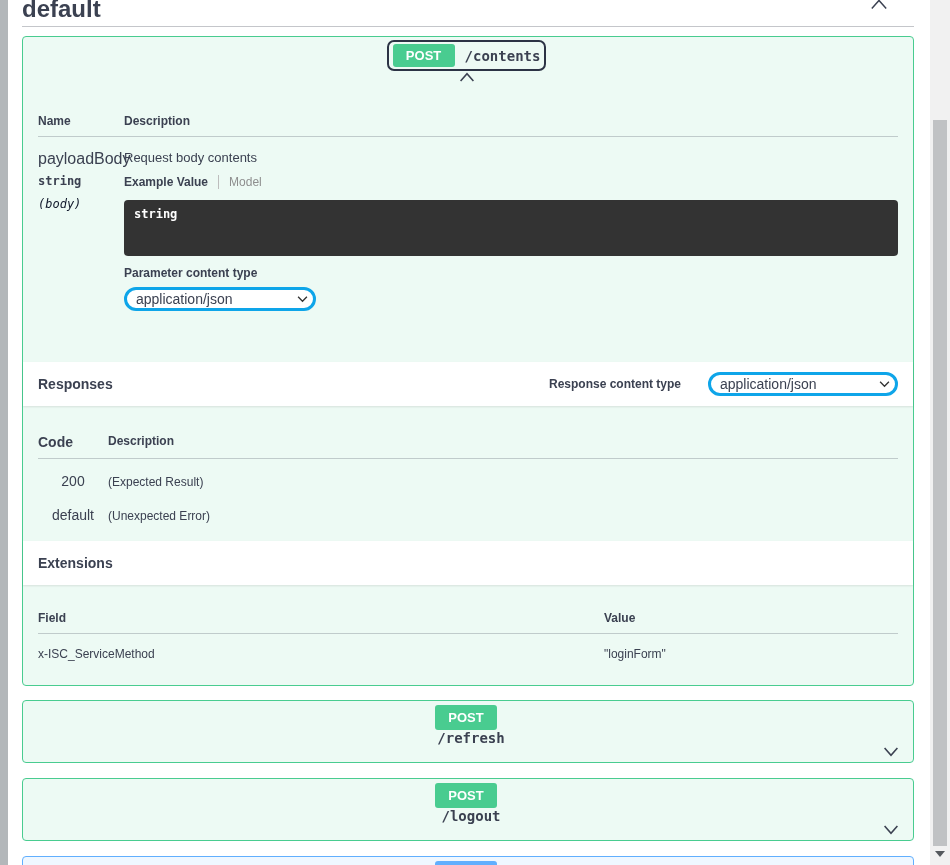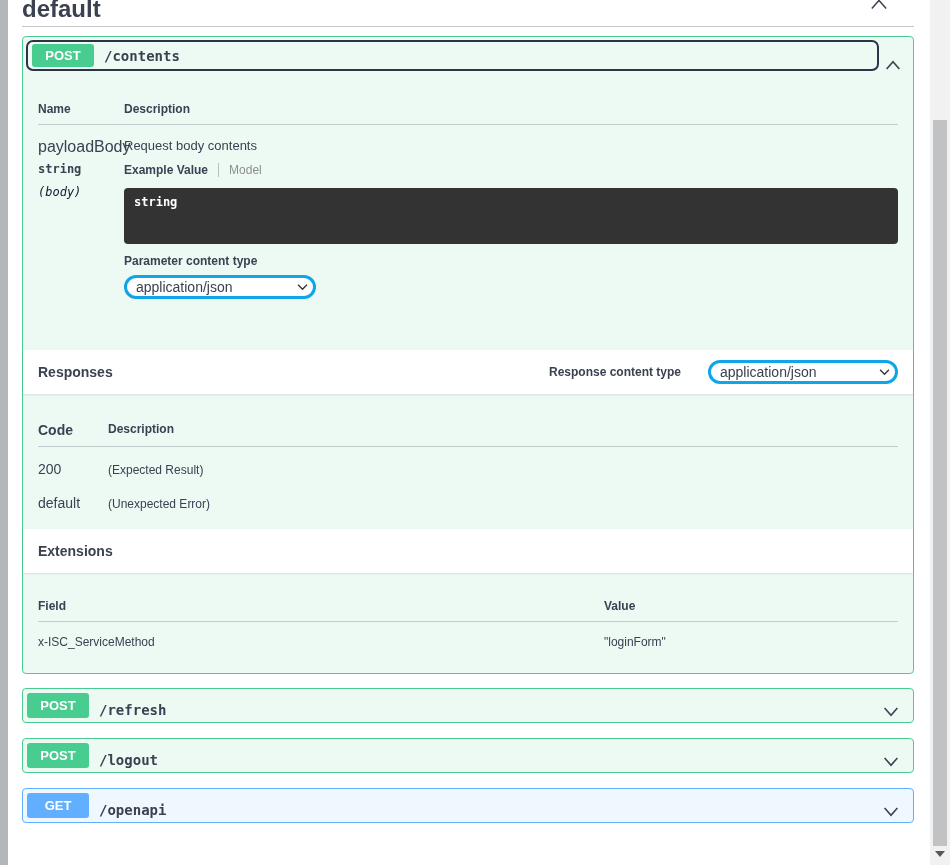--- a/index.html
+++ b/index.html
@@ -26,21 +26,21 @@
   .tag-chevron { position: absolute; right: 26px; top: 1px; }
 
   svg.chev { display: block; }
 
   
   .opblock { border-radius: 4px; }
   .opblock.post { border: 1px solid #49cc90; background: #edfaf4; }
   .opblock.get  { border: 1px solid #61affe; background: #eff7ff; }
   .opblock-main { margin-top: 9px; }
 
-  .op-summary { display: flex; align-items: flex-end; padding: 3px 6px 3px 3px; cursor: pointer; }
+  .op-summary { display: flex; align-items: center; padding: 3px 6px 3px 3px; cursor: pointer; flex-direction: column; }
   .summary-btn { flex: 1; display: flex; align-items: center; border: 2px solid #2c3345; border-radius: 7px;
                  padding: 2px 4px; background: transparent; }
   .method-badge { display: inline-block; min-width: 62px; text-align: center; padding: 4px 0; border-radius: 3px;
                   color: #fff; font-size: 13px; font-weight: bold; font-family: "Liberation Sans", sans-serif; }
   .post .method-badge { background: #49cc90; }
   .get  .method-badge { background: #61affe; }
   .op-path { margin-left: 10px; font-family: "DejaVu Sans Mono", monospace; font-size: 14px; font-weight: bold; color: #3b4151; }
   .summary-chevron { width: 28px; display: flex; justify-content: center; align-items: center; cursor: pointer; }
 
   .collapsed .op-summary { padding: 4px 8px 4px 4px; }
@@ -93,21 +93,21 @@
   .resp-select  select { width: 190px; }
 
   .resp-ct-group { display: flex; align-items: center; }
   .resp-ct-label { font-size: 12px; font-weight: bold; margin-right: 27px; }
 
   .responses-area { height: 135px; }
   .col-code { width: 70px; flex: none; }
   .resp-row { display: flex; align-items: baseline; }
   .resp-row.first { padding-top: 14px; }
   .resp-row.second { padding-top: 18px; }
-  .resp-code { font-size: 14px; }
+  .resp-code { font-size: 14px; text-align: center; }
   .resp-desc { font-size: 12px; }
 
   .ext-area { height: 100px; }
   .ext-area .thead { padding-top: 26px; }
   .col-field { width: 566px; flex: none; }
   .ext-row { display: flex; padding-top: 13px; font-size: 12px; }
 </style>
 </head>
 <body>
 

